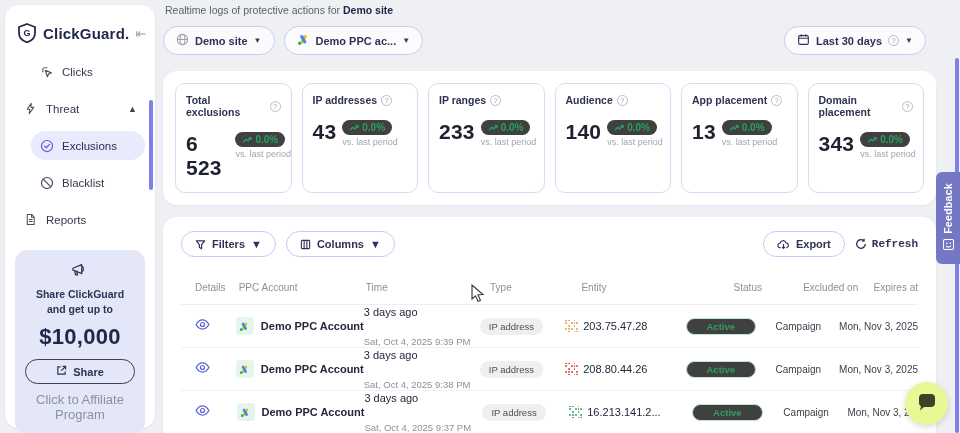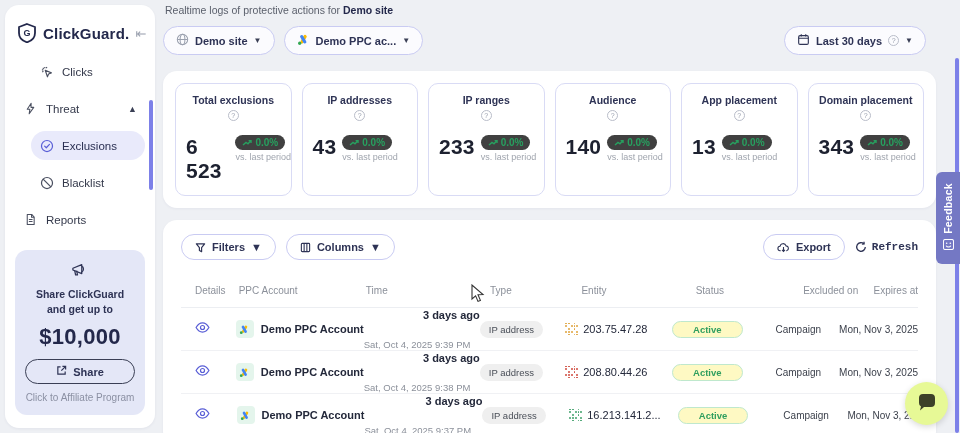--- a/index.html
+++ b/index.html
@@ -34,71 +34,71 @@
     margin:16px 10px 0; background:#e4e7f7; border-radius:12px; padding:12px 10px; text-align:center; color:#2a2f52;
   }
   .promo .mega { margin-bottom:6px; }
   .promo .p1 { font-size:10.5px; line-height:1.45; font-weight:bold; color:#2e3355; padding:0 4px; }
   .promo .amount { font-size:22px; font-weight:bold; color:#23284b; margin:7px 0 9px; letter-spacing:.3px; }
   .share-btn {
     display:flex; align-items:center; justify-content:center; gap:6px; background:transparent;
     border:1px solid #3a3f55; border-radius:14px; width:100%; padding:5px 0; font-size:11px; color:#2e3355; cursor:pointer; font-weight:bold;
     font-family:"Liberation Sans",sans-serif;
   }
-  .promo .aff { font-size:10px; color:#8b90a3; margin-top:8px; }
+  .promo .aff { font-size:13px; color:#8b90a3; margin-top:8px; }
   .settings-row { display:flex; align-items:center; gap:9px; padding:9px 18px; margin-top:14px; font-size:11.5px; color:#33384a; cursor:pointer; }
   .sb-divider { height:1px; background:#e8eaee; margin:4px 12px; }
   
   .main { position:absolute; left:163px; right:0; top:0; bottom:0; }
   .realtime-line { font-size:10.5px; color:#5a5f6b; padding:4px 0 0 2px; }
   .realtime-line b { color:#23284b; }
   .filter-row { display:flex; align-items:center; margin-top:10px; padding-right:34px; }
   .pill {
     display:inline-flex; align-items:center; gap:6px; background:#fbfbfe; border:1px solid #c9cbf2;
     border-radius:16px; padding:6px 12px; font-size:11px; color:#2e3355; font-weight:bold; cursor:pointer; margin-right:9px;
     font-family:"Liberation Sans",sans-serif;
   }
   .pill .dd { font-size:8px; color:#3a3f55; }
   .spacer { flex:1; }
   .panel { background:#fff; border-radius:14px; box-shadow:0 1px 3px rgba(30,34,90,.05); }
   .stats-panel { margin-top:16px; margin-right:24px; padding:12px; display:flex; gap:10px; }
   .stat-card { flex:1; border:1px solid #d9dbf5; border-radius:10px; padding:10px 10px 12px; min-width:0; }
-  .stat-label { font-size:10.5px; font-weight:bold; color:#2e3355; display:flex; align-items:center; gap:4px;flex-direction:column; }
+  .stat-label { font-size:10.5px; font-weight:bold; color:#2e3355; display:flex; align-items:center; gap:4px; }
   .qmark { width:11px; height:11px; border:1px solid #b9bdc9; border-radius:50%; color:#9aa0ae; font-size:7px; display:inline-flex; align-items:center; justify-content:center; flex:0 0 auto; font-weight:normal; }
   .stat-body { display:flex; align-items:flex-start; gap:6px; margin-top:14px; }
   .stat-value { font-size:21px; font-weight:bold; color:#1d2130; letter-spacing:.2px; }
   .trend-wrap { display:flex; flex-direction:column; min-width:0; }
   .trend-badge { background:#404040; color:#27a05f; border-radius:9px; font-size:10px; font-weight:bold; padding:2px 7px; display:inline-flex; align-items:center; gap:3px; width:max-content; }
   .trend-sub { font-size:9px; color:#a0a5ae; margin-top:2px; white-space:nowrap; }
   
   .table-panel { margin-top:12px; margin-right:24px; padding:14px 18px 0; height:225px; overflow:hidden; }
   .table-toolbar { display:flex; align-items:center; }
   .ghost-btn { display:inline-flex; align-items:center; gap:6px; border:1px solid #c9cbf2; background:#fff; border-radius:16px; padding:6px 13px; font-size:11px; font-weight:bold; color:#2e3355; cursor:pointer; margin-right:10px; font-family:"Liberation Sans",sans-serif; }
   .refresh-btn { display:inline-flex; align-items:center; gap:5px; border:none; background:none; font-size:11px; font-weight:bold; color:#2e3355; cursor:pointer; font-family:Liberation Mono, monospace; }
   .tbl { margin-top:14px; }
   .tr { display:flex; align-items:center; border-bottom:1px solid #f0f1f4; min-height:43px; }
   .tr.head { min-height:34px; border-bottom:1px solid #eceef2; }
   .th { font-size:10px; color:#8b909a; }
   .c-details { width:58px; padding-left:14px; }
   .c-account { width:128px; display:flex; align-items:center; gap:7px; }
   .c-time    { width:125px; }
   .c-type    { width:92px; }
   .c-entity  { width:115px; display:flex; align-items:center; gap:5px; }
-  .c-status  { width:105px; }
+  .c-status  { width:105px;text-align:center; }
   .c-excl    { width:62px; text-align:center; }
   .c-exp     { flex:1; padding-left:12px; white-space:nowrap; }
   .acct-ico { width:18px; height:18px; background:#e4f5ec; border-radius:4px; display:flex; align-items:center; justify-content:center; flex:0 0 auto; }
   .acct-name { font-size:11px; font-weight:bold; color:#23283a; white-space:nowrap; }
-  .t-rel { font-size:11px; font-weight:bold; color:#23283a;text-align:right; }
+  .t-rel { font-size:11px; font-weight:normal; color:#23283a; }
   .t-abs { font-size:9.5px; color:#8b909a; margin-top:18px; }
   .type-badge { background:#efefef; color:#4a4f58; border-radius:10px; font-size:9.5px; padding:3px 9px; display:inline-block; }
   .entity-txt { font-size:11px; color:#23283a; white-space:nowrap; overflow:hidden; text-overflow:ellipsis; }
   .identicon { width:13px; height:13px; flex:0 0 auto; display:grid; grid-template-columns:repeat(5,1fr); grid-template-rows:repeat(5,1fr); gap:1px; }
   .identicon i { border-radius:1px; }
-  .status-badge { background:#fef9c3; border:1px solid #bfe8cd; color:#2f9e5f; border-radius:10px; font-size:9.5px; font-weight:bold; padding:2px 20px; display:inline-block; }
+  .status-badge { background:#404040; border:1px solid #bfe8cd; color:#2f9e5f; border-radius:10px; font-size:9.5px; font-weight:bold; padding:2px 20px; display:inline-block; }
   .cell-txt { font-size:10px; color:#3a3f4a; }
   .eye { cursor:pointer; }
   
   .feedback-tab {
     position:absolute; right:0; top:172px; width:24px; height:92px; background:#7478c4; border-radius:6px 0 0 6px;
     display:flex; flex-direction:column; align-items:center; justify-content:center; cursor:pointer; z-index:5;
   }
   .feedback-label { writing-mode:vertical-rl; transform:rotate(180deg); color:#fff; font-size:10.5px; font-weight:bold; letter-spacing:.3px; }
   .feedback-ico { margin-top:5px; }
   .page-scrollbar { position:absolute; right:1px; top:58px; bottom:0; width:4px; background:#7c80e8; border-radius:3px; z-index:4; }

